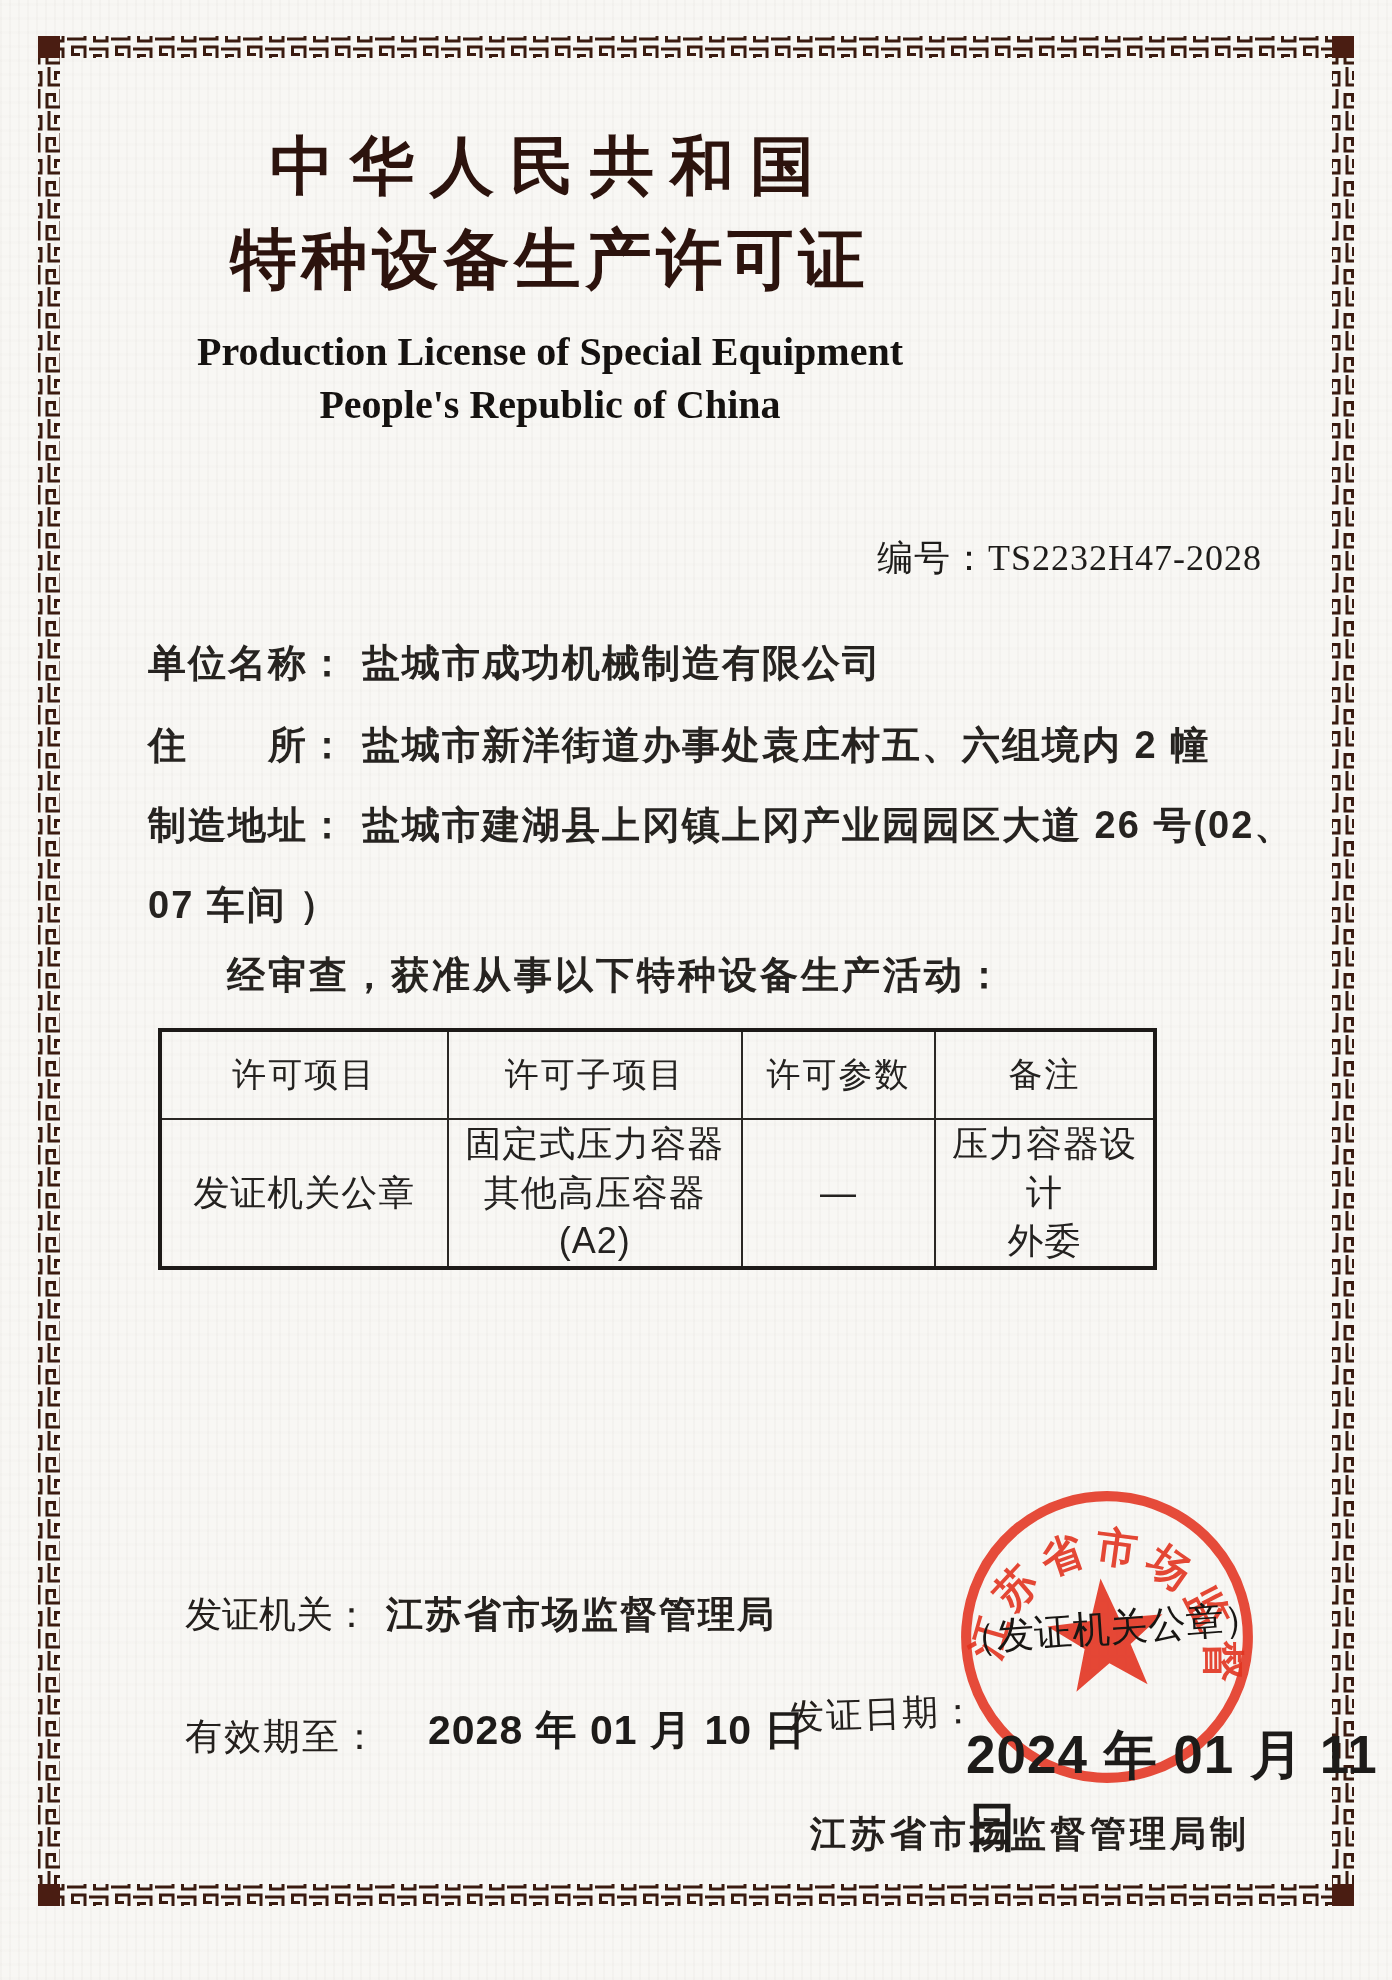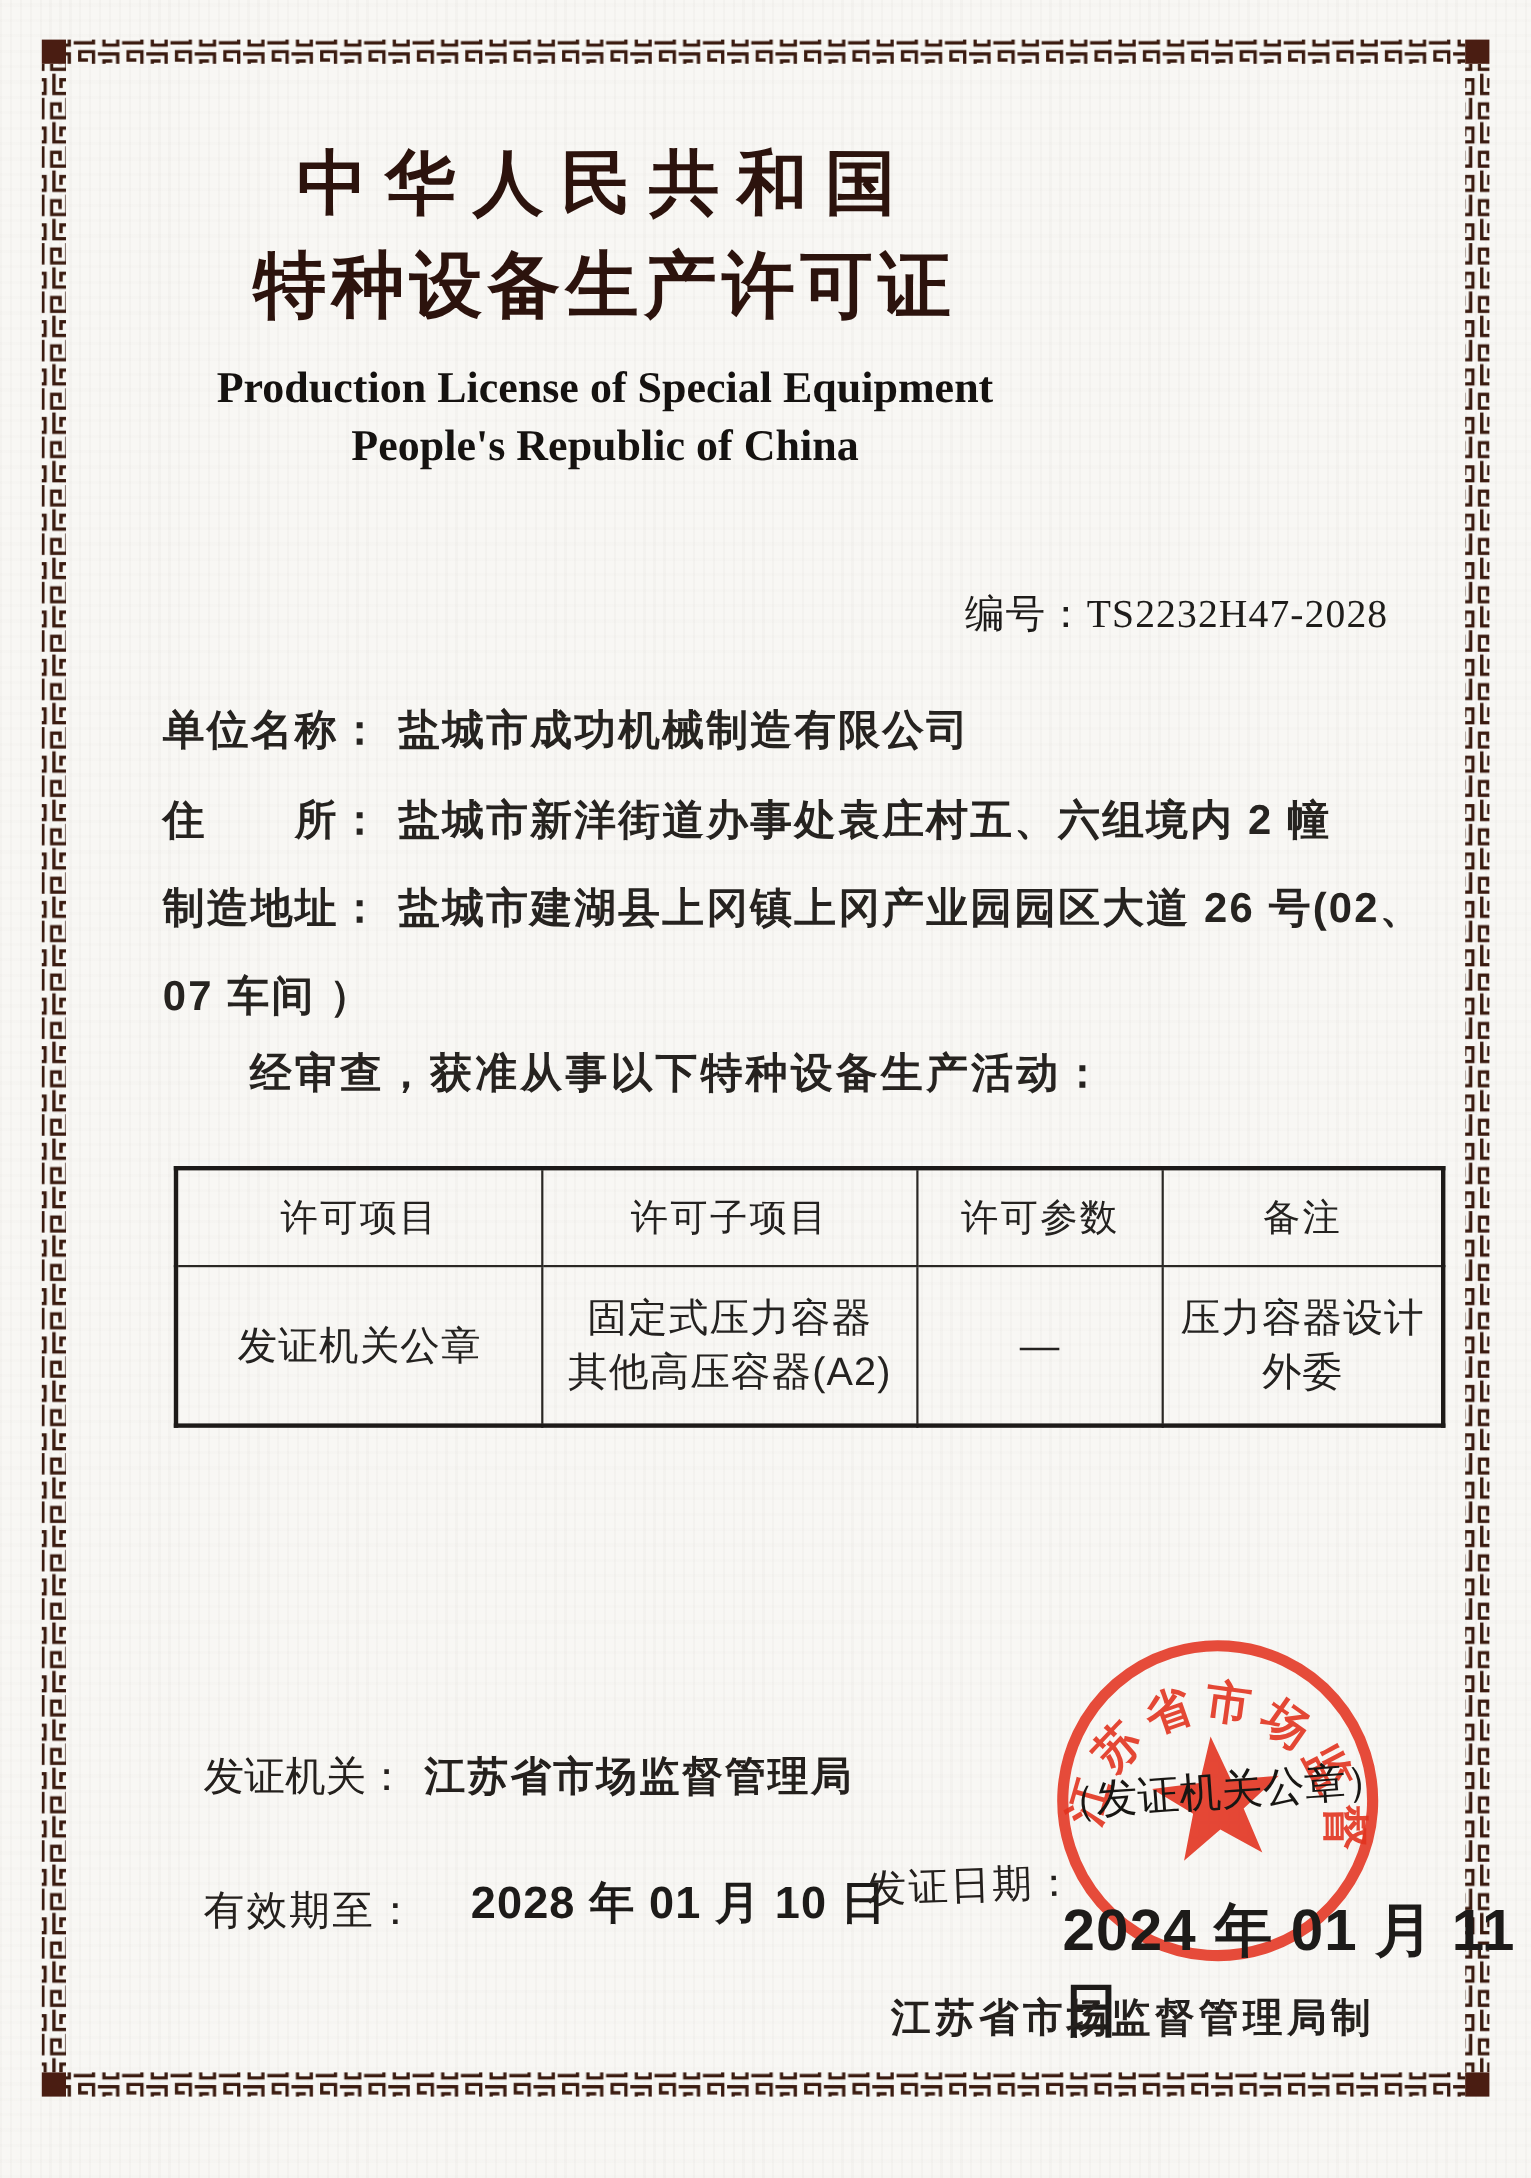--- a/index.html
+++ b/index.html
@@ -24,21 +24,21 @@
     font-size:66px;letter-spacing:5px;color:#2c130d;line-height:1.0;margin-top:28px;}
   .title-en{font-family:"Liberation Serif","DejaVu Serif",serif;font-weight:bold;
     font-size:40px;color:#151210;line-height:1.22;margin-top:4px;}
   .title-en.first{margin-top:36px;}
   .license-no{right:130px;top:534px;font-size:36px;color:#1e1c1a;letter-spacing:1px;}
   .field-line{left:148px;font-size:38px;color:#262320;
     font-family:"Liberation Sans","DejaVu Sans",sans-serif;font-weight:bold;letter-spacing:2px;}
   .field-line .lab{margin-right:14px;}
   .statement{left:215px;top:950px;font-size:38px;color:#262320;
     font-family:"Liberation Sans","DejaVu Sans",sans-serif;font-weight:bold;letter-spacing:3px;margin-left:12px;}
-  .lic-table{left:158px;top:1060px;width:1156px;border:4px solid #1d1a18;border-collapse:collapse;
+  .lic-table{left:158px;top:1028px;width:999px;border:4px solid #1d1a18;border-collapse:collapse;
     font-family:"Liberation Sans","DejaVu Sans",sans-serif;color:#242220;}
   .lic-table th,.lic-table td{border:2px solid #2a2724;text-align:center;vertical-align:middle;
     font-weight:normal;padding:0;}
   .lic-table th{height:86px;font-size:34px;letter-spacing:2px;}
   .lic-table td{height:142px;font-size:36px;line-height:1.35;letter-spacing:1px;}
   .c1{width:28.9%;} .c2{width:29.6%;} .c3{width:19.4%;} .c4{width:22.1%;}
   .dash-cell{font-size:44px;font-weight:bold;}
   .issuer-row{left:185px;top:1590px;font-size:37px;color:#24201d;}
   .issuer-row .lab{font-family:Liberation Mono, monospace;}
   .issuer-row .val{font-family:"Liberation Sans","DejaVu Sans",sans-serif;font-weight:bold;

